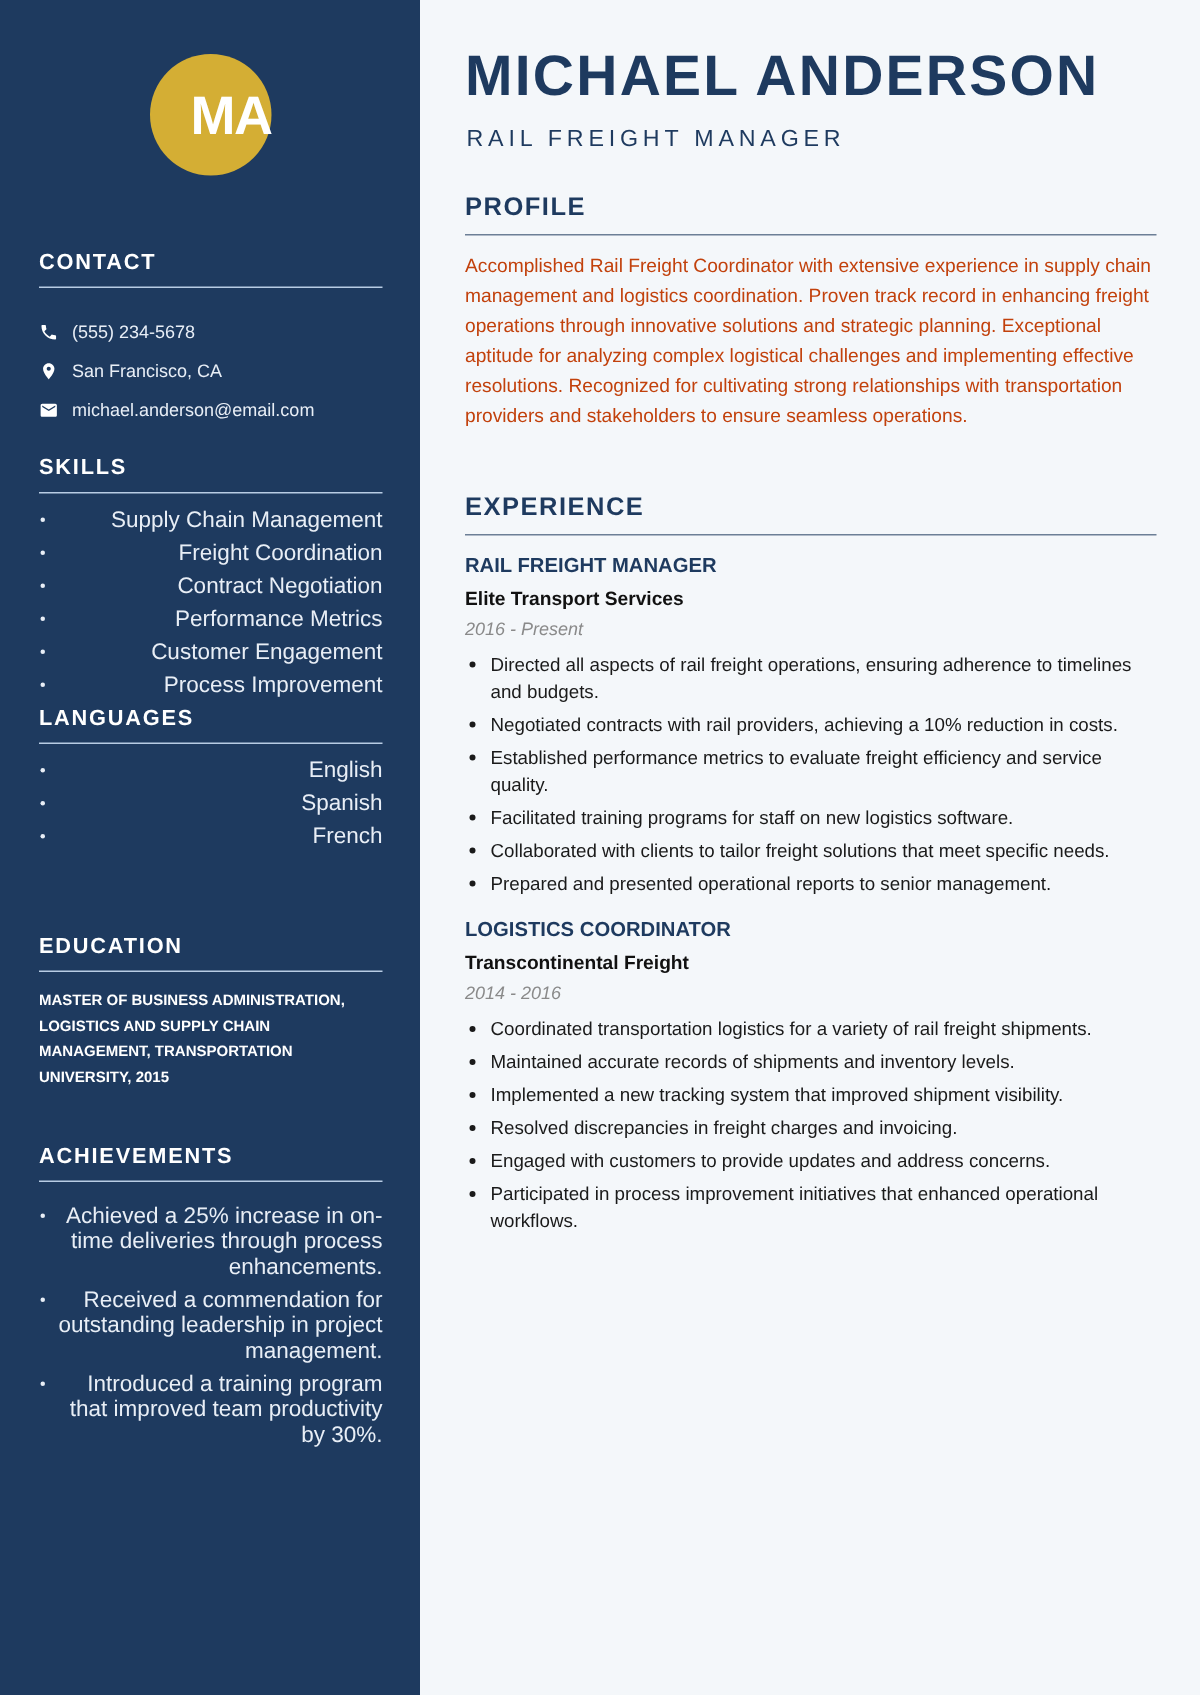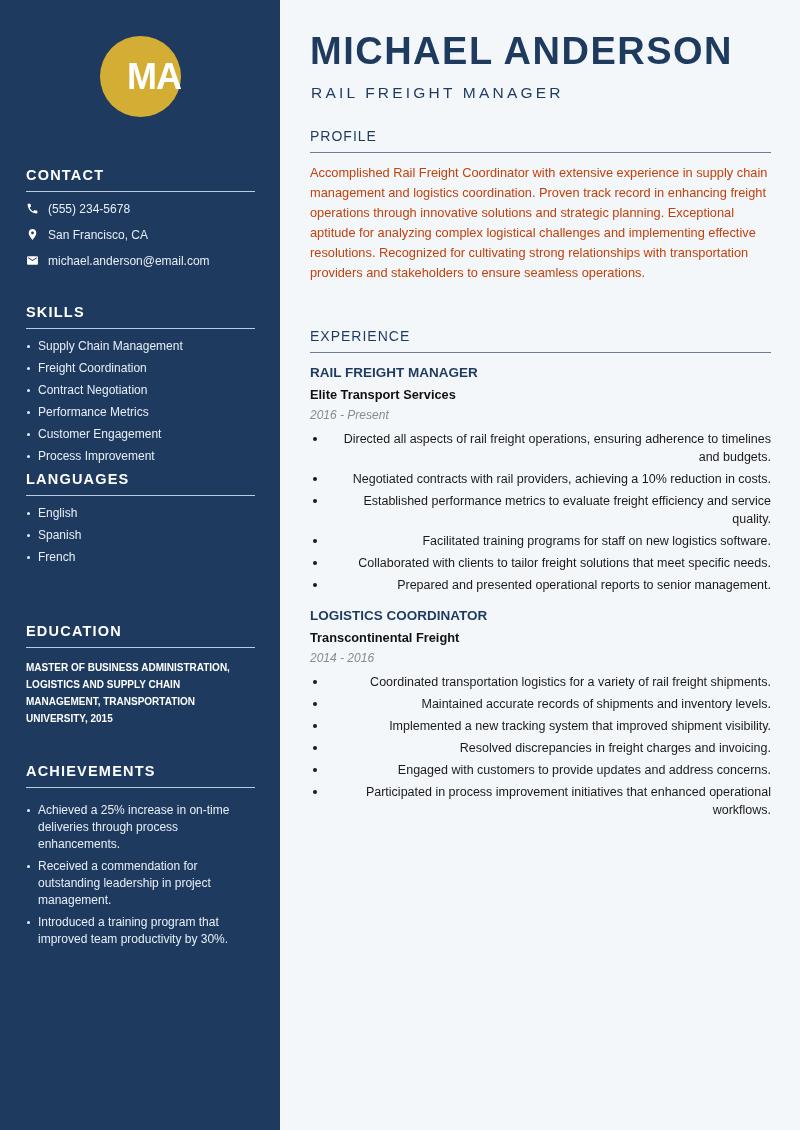--- a/index.html
+++ b/index.html
@@ -7,39 +7,39 @@
   body { font-family: "Liberation Sans", "DejaVu Sans", sans-serif; background: #f4f7fa; position: relative; }
   .sidebar { position: absolute; left: 0; top: 0; width: 280px; height: 1130px; background: #1e3a5f; color: #ffffff; }
   .main { position: absolute; left: 280px; top: 0; width: 520px; height: 1130px; background: #f4f7fa; }
 
   .avatar { position: absolute; left: 100px; top: 36px; width: 81px; height: 81px; border-radius: 50%; background: #d4ae34; display: flex; align-items: center; justify-content: flex-end; }
   .avatar span { color: #fff; font-weight: bold; font-size: 36px; letter-spacing: -1px; }
 
   .side-section { position: absolute; left: 26px; width: 229px; }
   .side-heading { font-size: 14.5px; font-weight: bold; letter-spacing: 1.2px; color: #fff; padding-bottom: 8px; border-bottom: 1.5px solid #b8cce4; }
   .contact-list { margin-top: 10px; }
-  .contact-row { display: flex; align-items: flex-start; height: 26px; font-size: 12px; color: #e8eef6; }
+  .contact-row { display: flex; align-items: flex-end; height: 26px; font-size: 12px; color: #e8eef6; }
   .contact-row svg { width: 13px; height: 13px; margin-right: 9px; flex: 0 0 13px; fill: #fff; }
   .bullet-list { list-style: none; margin-top: 9px; }
-  .bullet-list li { position: relative; padding-left: 12px; font-size: 12px; color: #e8eef6; line-height: 17px; margin-bottom: 5px; }
+  .bullet-list li { position: relative; padding-left: 12px; font-size: 15px; color: #e8eef6; line-height: 17px; margin-bottom: 5px; text-align: right; }
   .bullet-list li::before { content: ""; position: absolute; left: 1px; top: 7px; width: 3px; height: 3px; background: #e8eef6; border-radius: 50%; }
   .edu-text { margin-top: 11px; font-size: 10px; font-weight: bold; color: #fff; line-height: 17px; text-transform: uppercase; }
   .ach-list li { margin-bottom: 5px; }
 
   .name { position: absolute; left: 30px; top: 30px; font-size: 38px; font-weight: bold; color: #1e3a5f; letter-spacing: 1.5px; }
   .title { position: absolute; left: 31px; top: 84px; font-size: 15.5px; color: #1e3a5f; letter-spacing: 3.2px; }
   .main-section { position: absolute; left: 30px; width: 461px; }
-  .main-heading { font-size: 14px; font-weight: normal; color: #1e3a5f; letter-spacing: 1px; padding-bottom: 8px; border-bottom: 1.5px solid #6c7f96; }
+  .main-heading { font-size: 17px; font-weight: bold; color: #1e3a5f; letter-spacing: 1px; padding-bottom: 8px; border-bottom: 1.5px solid #6c7f96; }
   .profile-text { margin-top: 10px; font-size: 12.8px; line-height: 20px; color: #c2410c; }
   .job { margin-top: 12px; }
   .job-title { font-size: 13.5px; font-weight: bold; color: #1e3a5f; }
   .job-company { margin-top: 7px; font-size: 12.8px; font-weight: bold; color: #111; }
   .job-dates { margin-top: 6px; font-size: 12px; font-style: italic; color: #8a8a8a; }
   .job-list { list-style: none; margin-top: 8px; }
-  .job-list li { position: relative; padding-left: 17px; font-size: 12.5px; line-height: 18px; color: #1a1a1a; margin-bottom: 4px; text-align: right; }
+  .job-list li { position: relative; padding-left: 17px; font-size: 12.5px; line-height: 18px; color: #1a1a1a; margin-bottom: 4px; }
   .job-list li::before { content: ""; position: absolute; left: 3px; top: 7px; width: 4px; height: 4px; background: #1a1a1a; border-radius: 50%; }
 </style>
 </head>
 <body>
 
 <div class="sidebar">
   <div class="avatar">
     <span>MA</span>
   </div>
 

